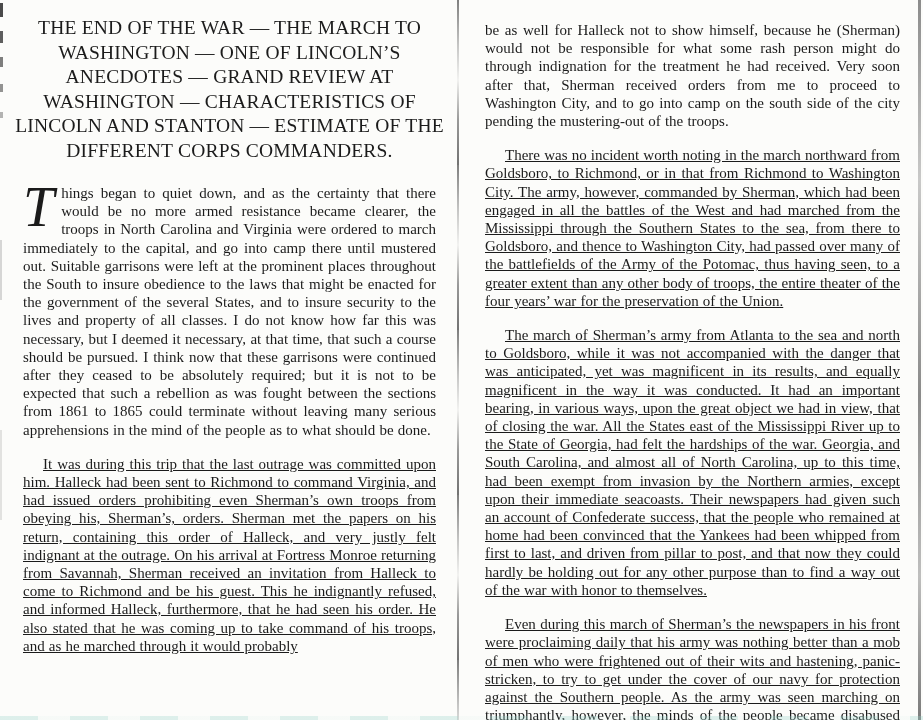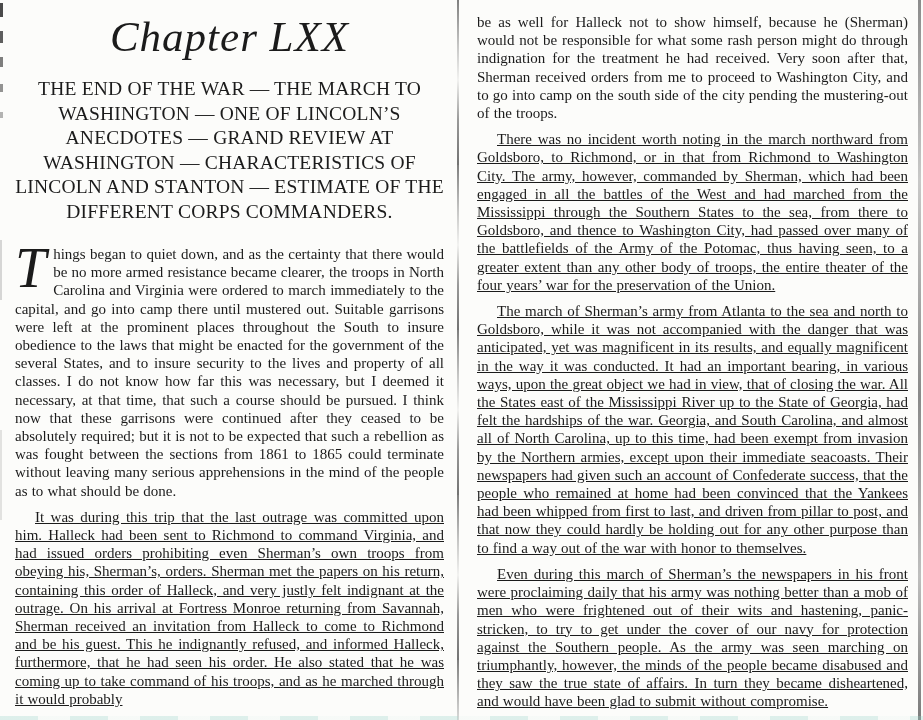--- a/index.html
+++ b/index.html
@@ -33,21 +33,21 @@
     font-size: 19.5px;
     line-height: 24.5px;
     text-align: center;
     margin: 16px auto 8px auto;
     width: 434px;
     letter-spacing: 0.2px;
   }
 
   
   .body-text p {
-    margin: 8px;
+    margin: 16px;
     font-size: 15px;
     line-height: 18.2px;
     text-align: justify;
     text-justify: inter-word;
     hyphens: none;
     word-spacing: 0.4px;
   }
   .body-text p.indent { text-indent: 20px; text-decoration: underline; }
   .col-left .body-text { margin-top: 21px; }
 
@@ -92,21 +92,20 @@
       rgba(150,210,200,0.30) 0 38px,
       rgba(150,210,200,0.05) 38px 70px);
   }
 </style>
 </head>
 <body>
 
 <div>
 
   <div class="col-left">
-    <h1 class="chapter-title">Chapter LXX</h1>
     <div class="chapter-subtitle">THE END OF THE WAR — THE MARCH TO WASHINGTON — ONE OF LINCOLN’S ANECDOTES — GRAND REVIEW AT WASHINGTON — CHARACTERISTICS OF LINCOLN AND STANTON — ESTIMATE OF THE DIFFERENT CORPS COMMANDERS.</div>
 
     <div class="body-text">
       <p>
         <span class="dropcap">T</span><span>hings began to quiet down, and as the certainty that there would be no more armed resistance became clearer, the troops in North Carolina and Virginia were ordered to march immediately to the capital, and go into camp there until mustered out. Suitable garrisons were left at the prominent places throughout the South to insure obedience to the laws that might be enacted for the government of the several States, and to insure security to the lives and property of all classes. I do not know how far this was necessary, but I deemed it necessary, at that time, that such a course should be pursued. I think now that these garrisons were continued after they ceased to be absolutely required; but it is not to be expected that such a rebellion as was fought between the sections from 1861 to 1865 could terminate without leaving many serious apprehensions in the mind of the people as to what should be done.</span>
       </p>
       <p class="indent">It was during this trip that the last outrage was committed upon him. Halleck had been sent to Richmond to command Virginia, and had issued orders prohibiting even Sherman’s own troops from obeying his, Sherman’s, orders. Sherman met the papers on his return, containing this order of Halleck, and very justly felt indignant at the outrage. On his arrival at Fortress Monroe returning from Savannah, Sherman received an invitation from Halleck to come to Richmond and be his guest. This he indignantly refused, and informed Halleck, furthermore, that he had seen his order. He also stated that he was coming up to take command of his troops, and as he marched through it would probably</p>
     </div>
   </div>
 

